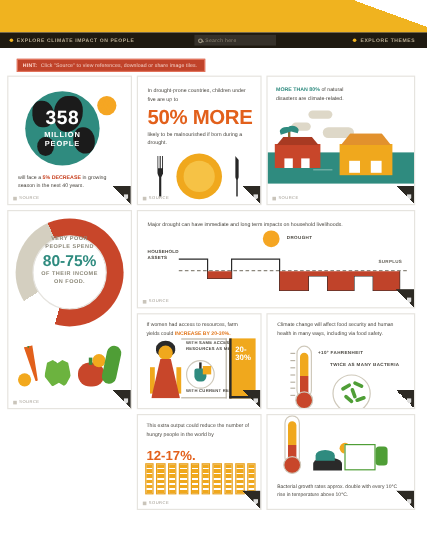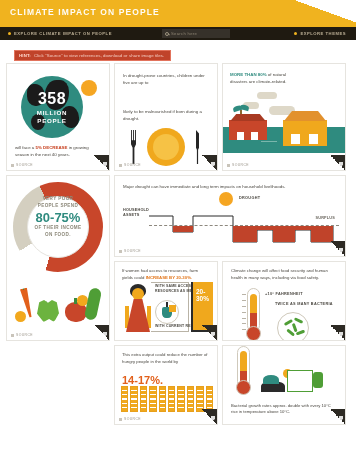--- a/index.html
+++ b/index.html
@@ -227,21 +227,20 @@
   .foodscene .sun2 { position: absolute; left: 22px; bottom: 14px; width: 9px; height: 9px; border-radius: 50%; background: #f0a81d; }
   .t7 .foot { position: absolute; left: 8px; right: 8px; bottom: 8px; font-size: 4.2px; color: #4a4740; line-height: 1.6; }
 </style>
 </head>
 <body>
 
 <div class="app">
 
   <div class="header">
     <div class="corner-white"></div>
-    <div class="title">CLIMATE IMPACT ON PEOPLE</div>
   </div>
 
   <div class="navbar">
     <div class="nav-left">
       <span class="dot"></span>
       <span class="label">EXPLORE CLIMATE IMPACT ON PEOPLE</span>
     </div>
     <div class="searchbox">
       <span class="sicon"></span>
       <span class="ph">Search here</span>
@@ -290,20 +289,21 @@
           <span class="sq"></span>
           <span>SOURCE</span>
         </div>
         <div class="srccorner">
             <span class="fold"></span>
           </div>
       </div>
 
       <div class="tile t2">
         <div class="lead">In drought-prone countries, children under five are up to</div>
+        <div class="big">50% MORE</div>
         <div class="lead2">likely to be malnourished if born during a drought.</div>
         <div class="fork"></div>
         <div class="plate">
             <div class="crumbs">••<br>•</div>
           </div>
         <div class="knife"></div>
         <div class="srclabel">
           <span class="sq"></span>
           <span>SOURCE</span>
         </div>
@@ -469,21 +469,21 @@
               </div>
           </div>
         </div>
       </div>
     </div>
 
     <div class="row" style="margin-left:108px">
       <div class="tile" style="width:104px;height:80px">
         <div class="t6" style="position:relative;width:100%;height:100%;border:none">
           <div class="lead" style="top:6px">This extra output could reduce the number of hungry people in the world by</div>
-          <div class="big2" style="top:28px">14-17%.</div>
+          <div class="big2" style="top:28px">12-17%.</div>
           <div class="peoplebars" style="bottom:12px;height:26px">
             <i></i>
               <i></i>
               <i></i>
               <i></i>
               <i></i>
               <i></i>
               <i></i>
               <i></i>
               <i></i>

